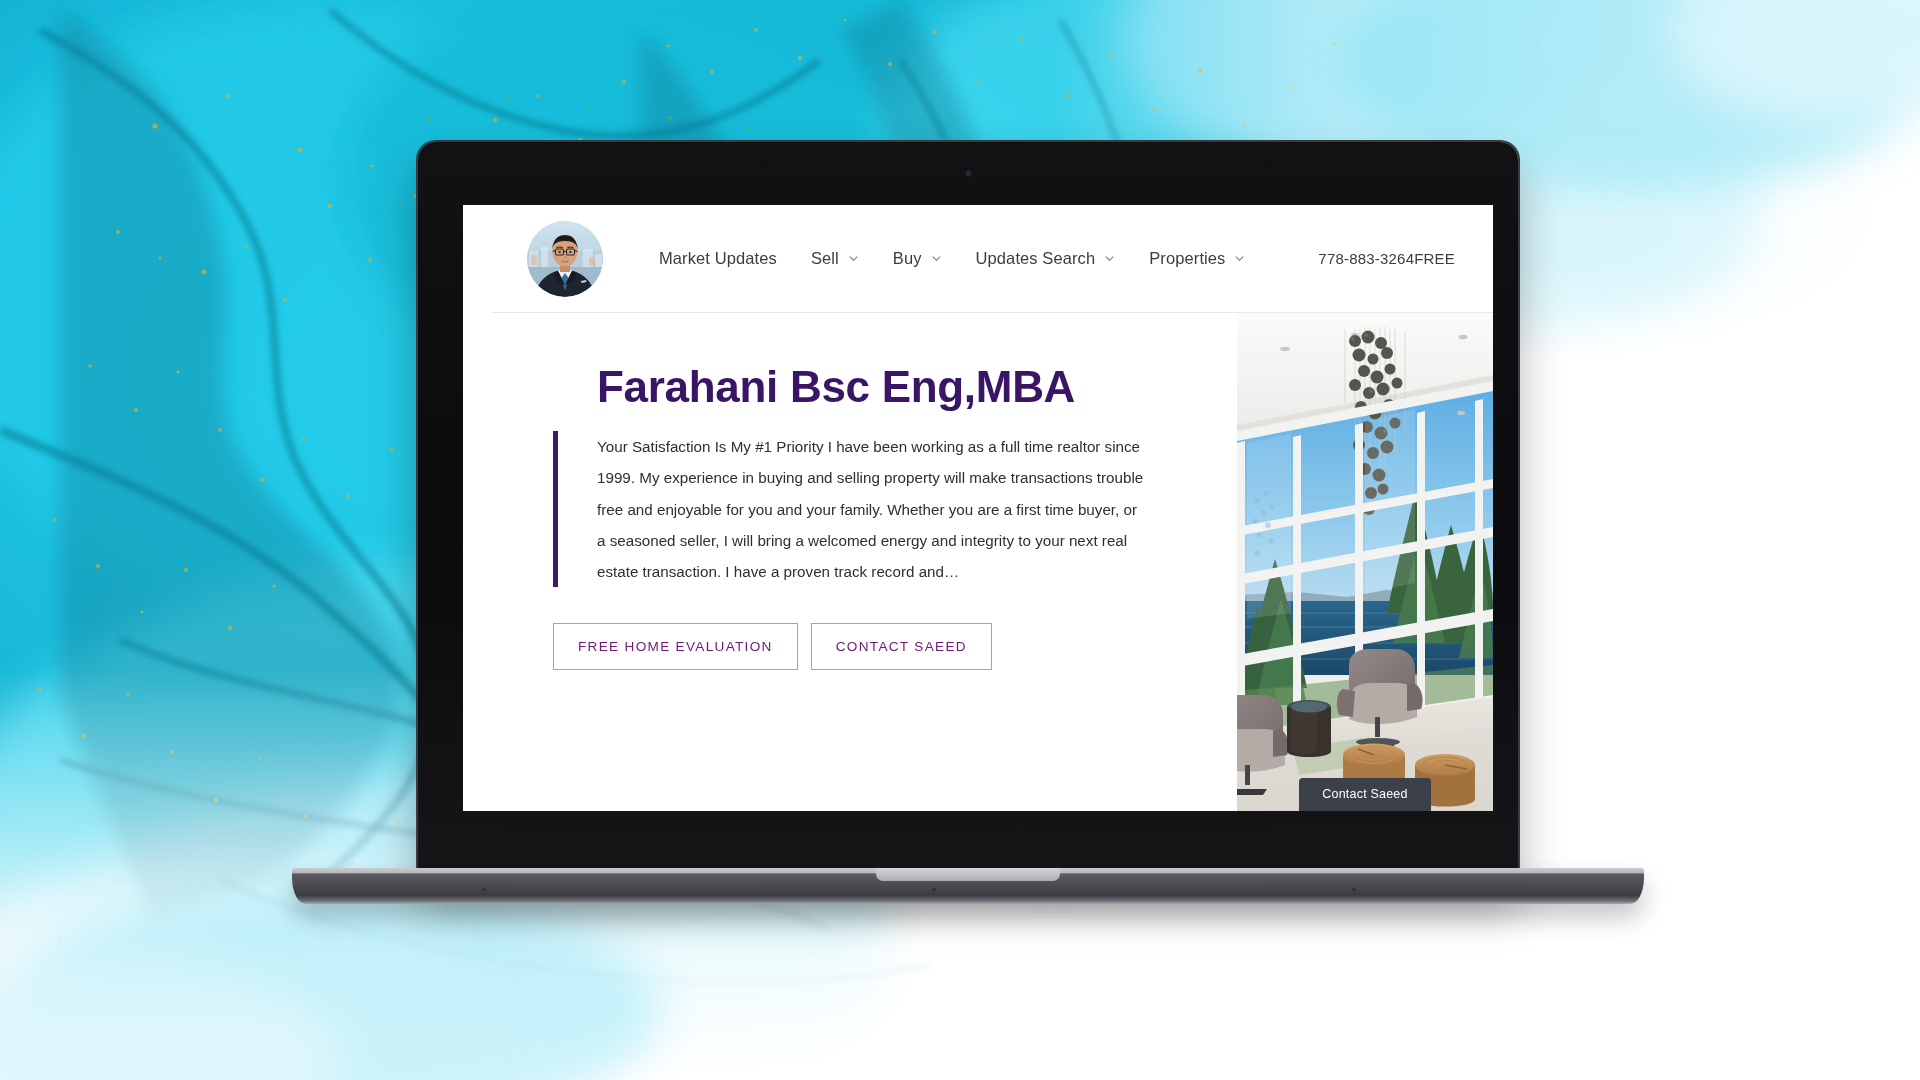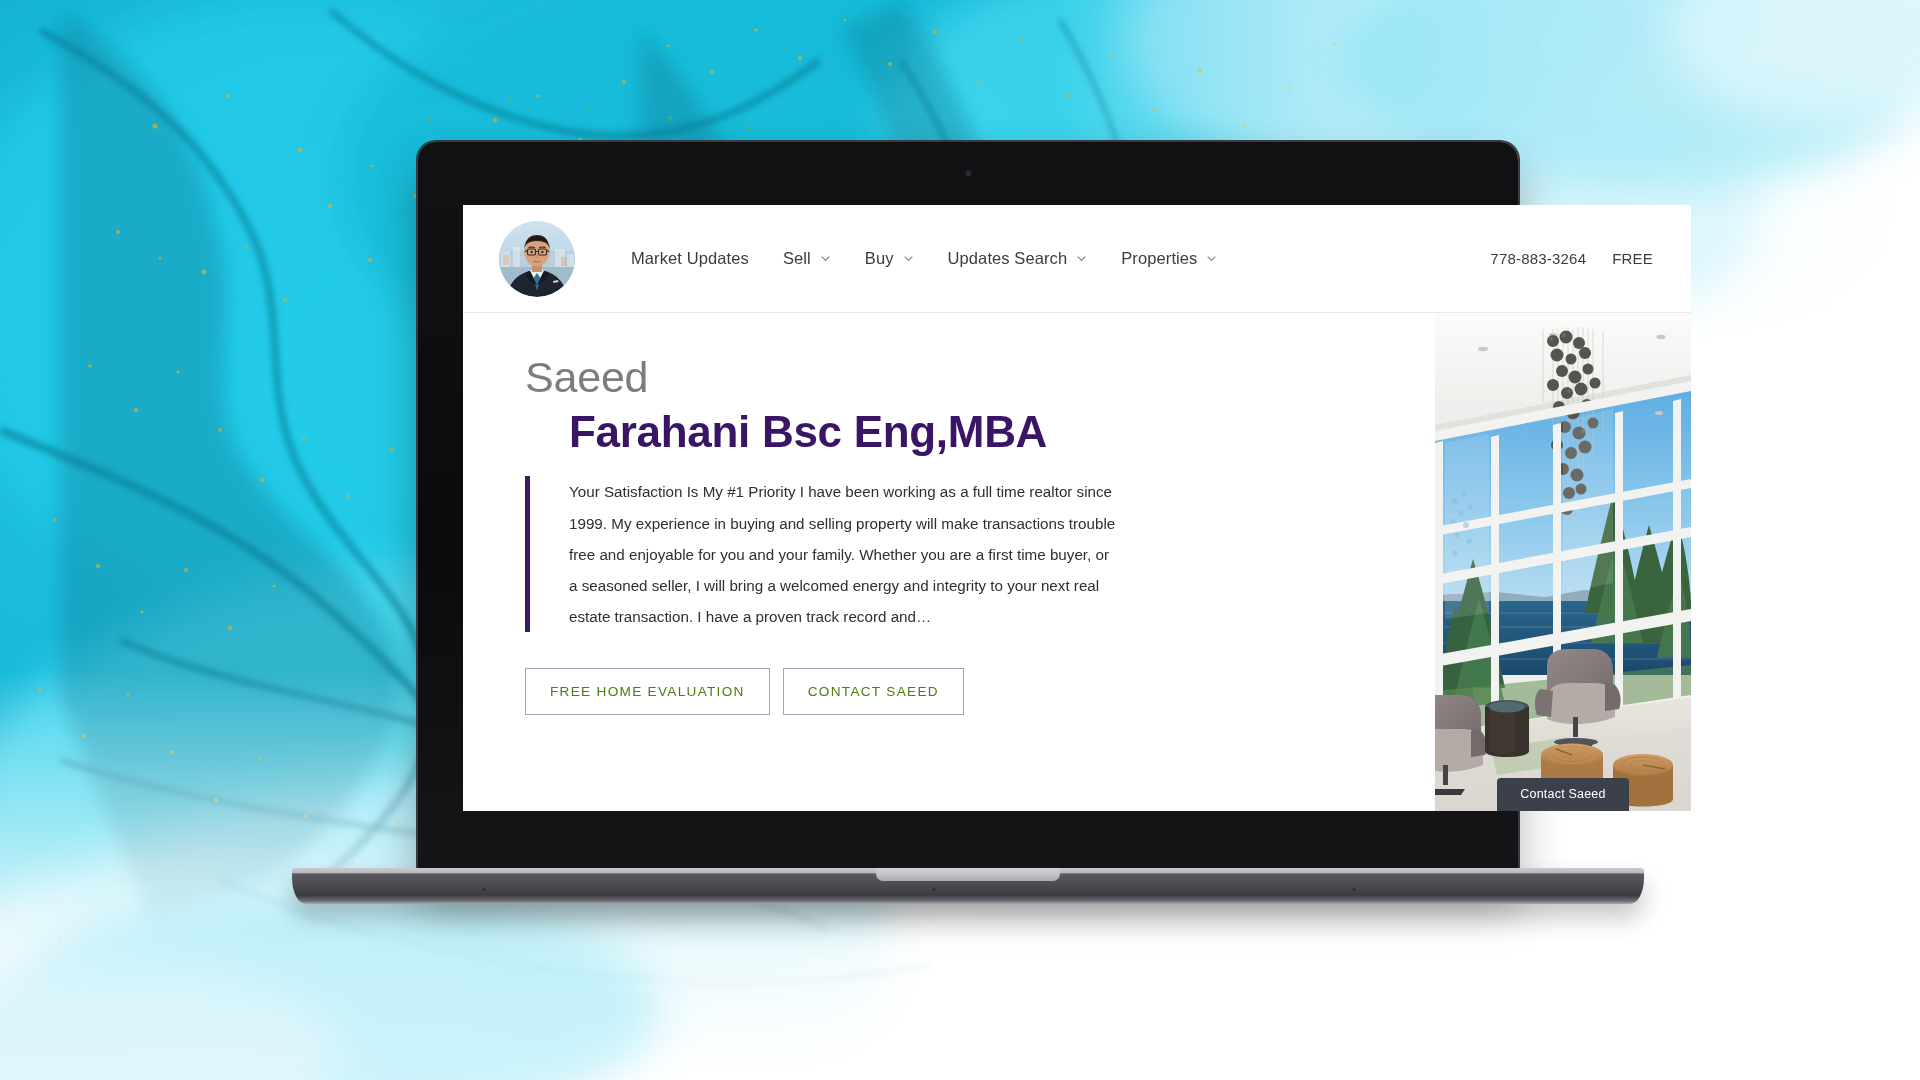--- a/index.html
+++ b/index.html
@@ -48,24 +48,25 @@
     border-radius: 50%;
     background: #2d2d33;
     box-shadow: inset 0 0 2px #000;
   }
 
   
   #viewport {
     position: absolute;
     left: 45px;
     top: 63px;
-    width: 1228px;
+    width: 1030px;
     height: 606px;
     background: #ffffff;
     overflow: hidden;
+    padding-left: 28px;
   }
 
   
   #laptop-base {
     position: absolute;
     left: -126px;
     top: 726px;
     width: 1352px;
     height: 36px;
     background: linear-gradient(180deg,
@@ -132,21 +133,20 @@
     white-space: nowrap;
     letter-spacing: 0.1px;
   }
   .nav-caret { display: inline-block; width: 11px; height: 11px; opacity: 0.75; }
   .nav-caret svg { display:block; width: 11px; height: 11px; }
 
   #header-contact {
     margin-left: auto;
     display: flex;
     align-items: center;
-    gap: 26px;
     font-size: 15px;
     color: #3c3c3c;
     letter-spacing: 0.2px;
   }
   #header-contact .hc { cursor: pointer; white-space: nowrap; }
 
   
   #hero {
     display: flex;
     height: 498px;
@@ -218,21 +218,21 @@
   }
 
   #hero-buttons {
     display: flex;
     gap: 13px;
     margin-top: 36px;
   }
   .hero-btn {
     border: 1px solid #a6a0c0;
     background: transparent;
-    color: #4d7c0f;
+    color: #701a75;
     font-size: 13.6px;
     letter-spacing: 1.3px;
     padding: 15px 24px;
     cursor: pointer;
     font-family: "Liberation Sans", sans-serif;
     white-space: nowrap;
   }
 </style>
 </head>
 <body>
@@ -549,21 +549,20 @@
 
         <div id="header-contact">
           <span class="hc">778-883-3264</span>
           <span class="hc">FREE</span>
         </div>
       </header>
 
       <section id="hero">
 
         <div id="hero-left">
-          <h1 id="hero-title-first">Saeed</h1>
           <h2 id="hero-title-second">Farahani Bsc Eng,MBA</h2>
 
           <div id="hero-bio-wrap">
             <div id="bio-accent"></div>
             <p id="hero-bio">Your Satisfaction Is My #1 Priority I have been working as a full time realtor since 1999. My experience in buying and selling property will make transactions trouble free and enjoyable for you and your family. Whether you are a first time buyer, or a seasoned seller, I will bring a welcomed energy and integrity to your next real estate transaction. I have a proven track record and…</p>
           </div>
 
           <div id="hero-buttons">
             <button class="hero-btn">FREE HOME EVALUATION</button>
             <button class="hero-btn">CONTACT SAEED</button>

